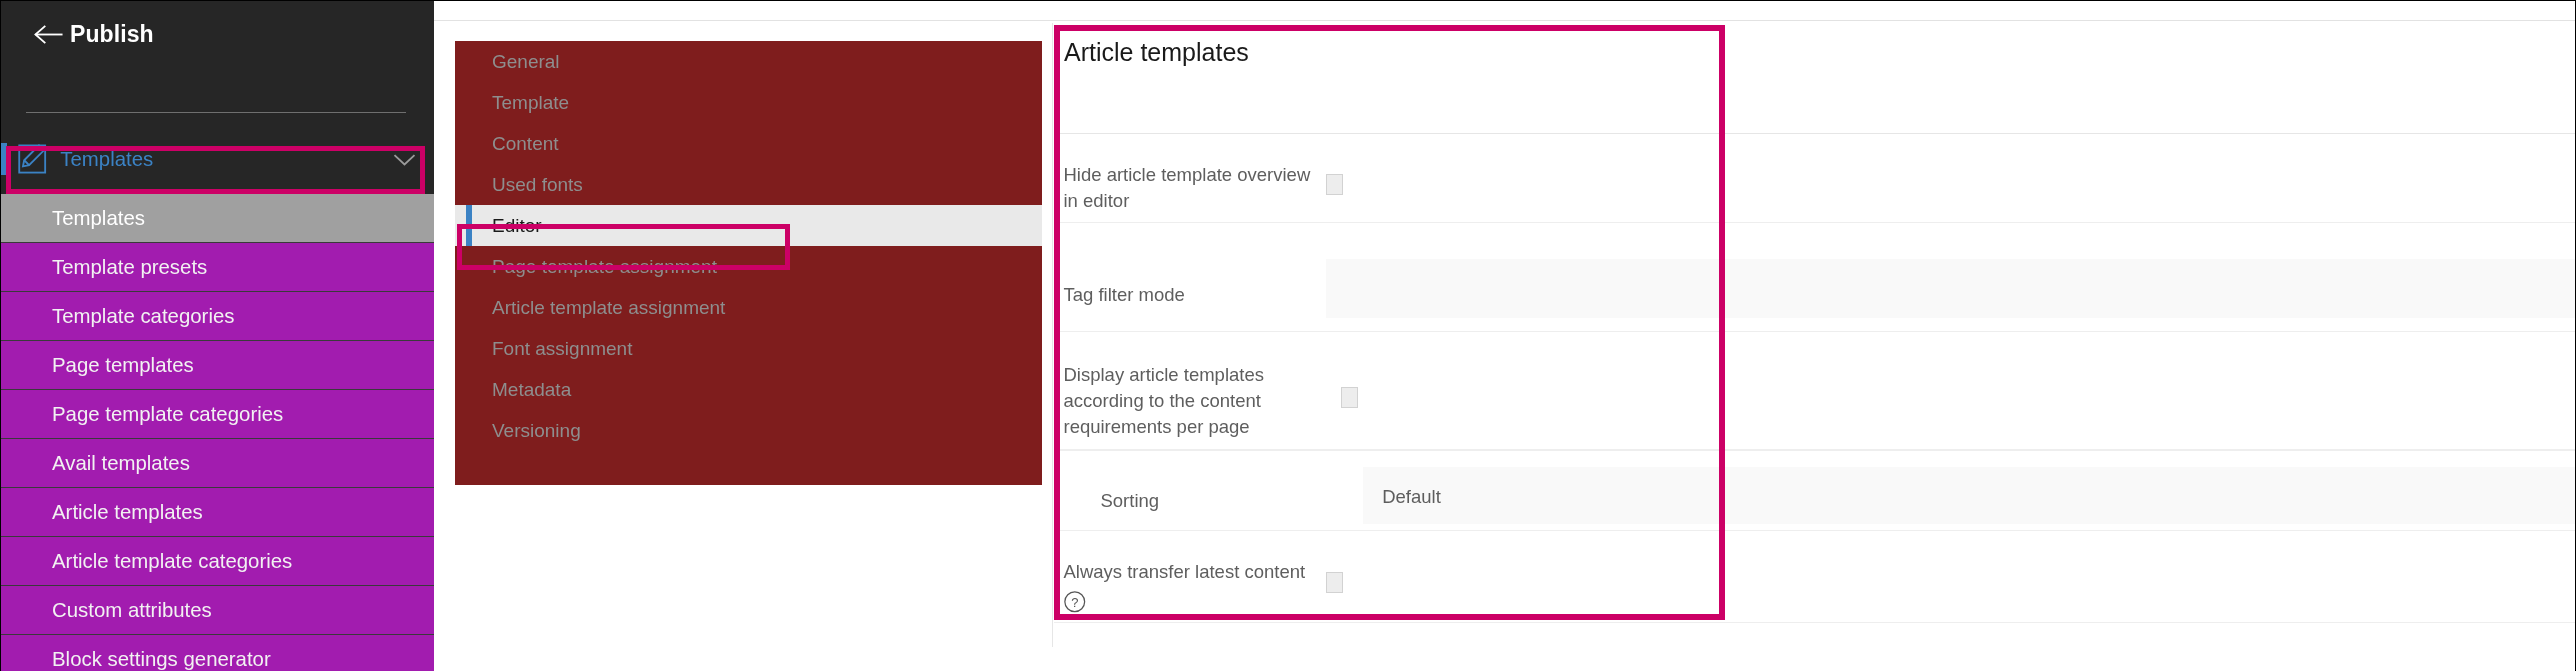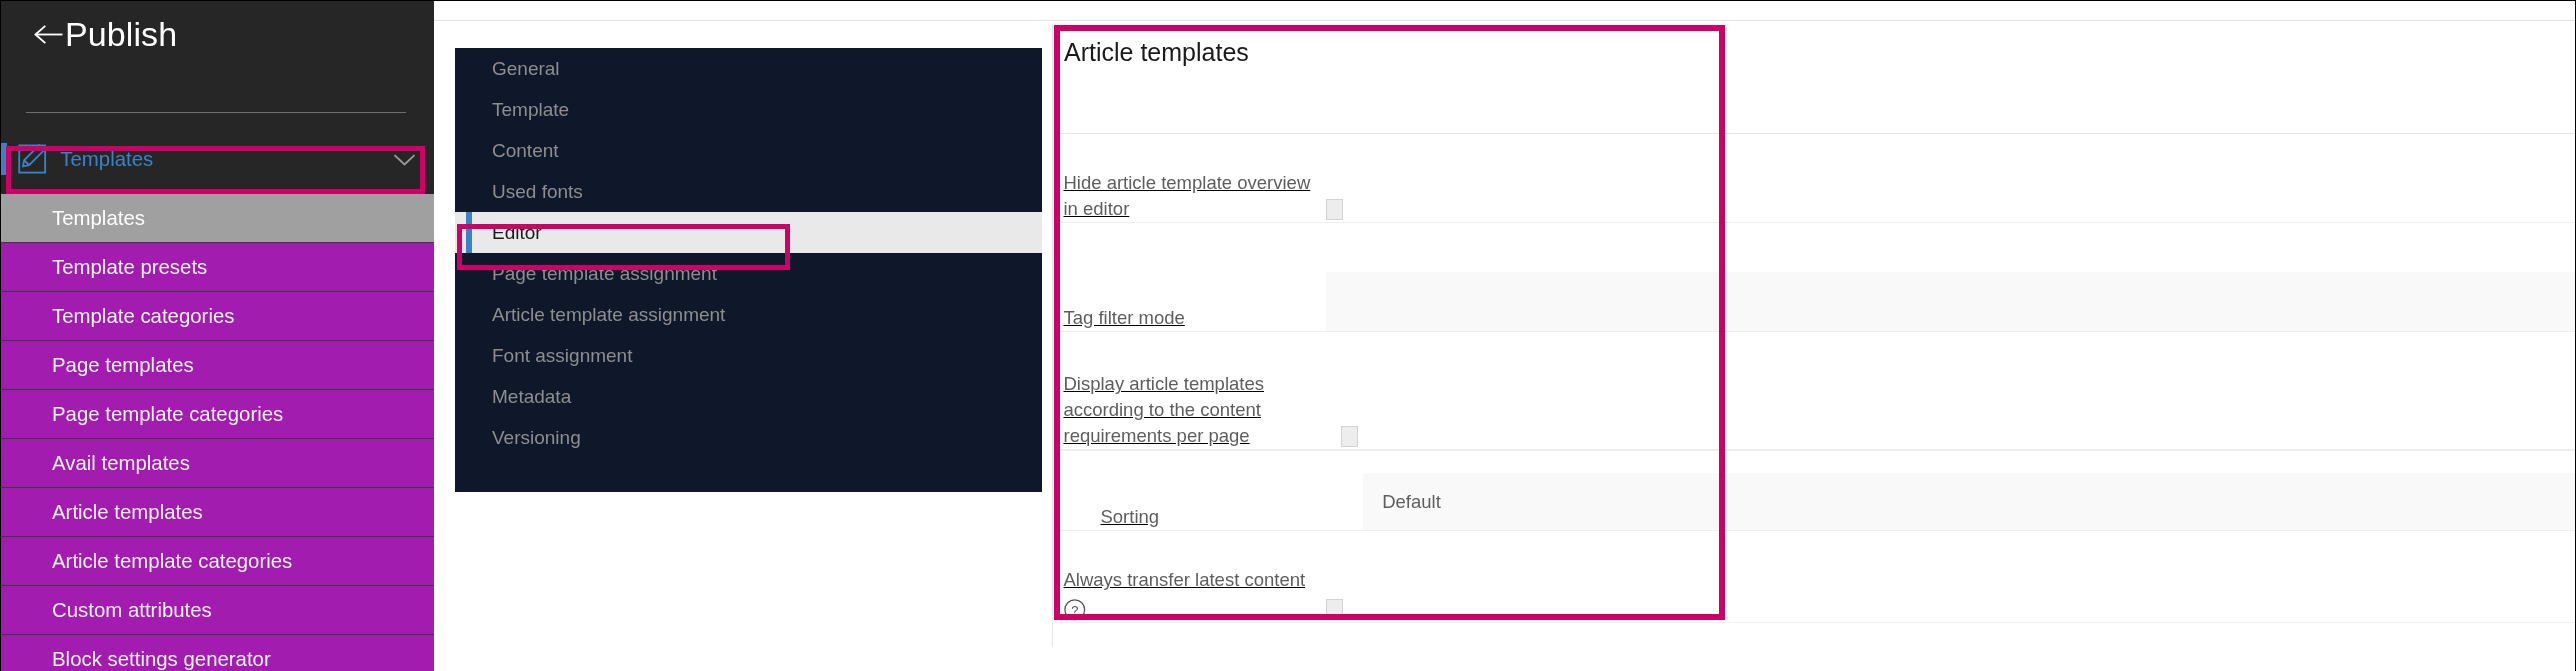--- a/index.html
+++ b/index.html
@@ -48,23 +48,25 @@
   .back-arrow {
     display: inline-block;
     width: 32px;
     height: 25px;
     position: relative;
     flex: 0 0 auto;
   }
   .back-arrow svg { display:block; }
   .sidebar-title {
     color: #ffffff;
-    font-size: 34px;
+    font-size: 23px;
     letter-spacing: 0.1px;
-    white-space: nowrap;
+    margin-left: 5px;
+    white-space: nowrap;
+    font-weight: bold;
   }
 
   .sidebar-divider {
     position: absolute;
     left: 25px;
     top: 111px;
     width: 380px;
     height: 1.2px;
     background: #6f6f6f;
   }
@@ -142,24 +144,24 @@
     border: 5.6px solid #cc0066;
     box-sizing: border-box;
     z-index: 6;
     pointer-events: none;
   }
 
   
   .midnav {
     position: absolute;
     left: 454px;
-    top: 47px;
+    top: 40px;
     width: 587px;
     height: 444px;
-    background: #0f172a;
+    background: #7f1d1d;
     box-sizing: border-box;
   }
   .mid-item {
     height: 41px;
     display: flex;
     align-items: center;
     padding-left: 37px;
     box-sizing: border-box;
     color: #8e8e8e;
     font-size: 19px;
@@ -233,22 +235,21 @@
   .form {
     position: absolute;
     left: 1.2px;
     top: 111px;
     width: 1522px;
   }
   .form-row {
     position: relative;
     width: 100%;
     display: flex;
-    align-items: flex-end;
-    text-decoration: underline;
+    align-items: center;
   }
   .field-label {
     width: 272px;
     flex: 0 0 auto;
     padding-left: 9.3px;
     padding-top: 20px;
     box-sizing: border-box;
     color: #5e5e5e;
     font-size: 18.5px;
     line-height: 26px;

